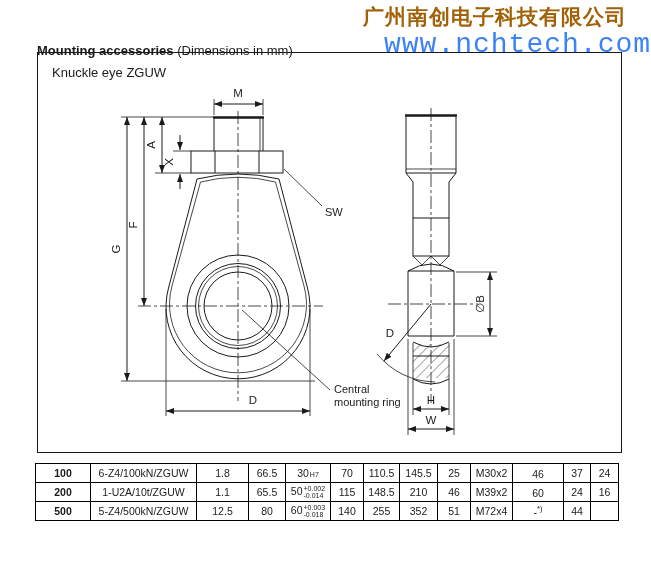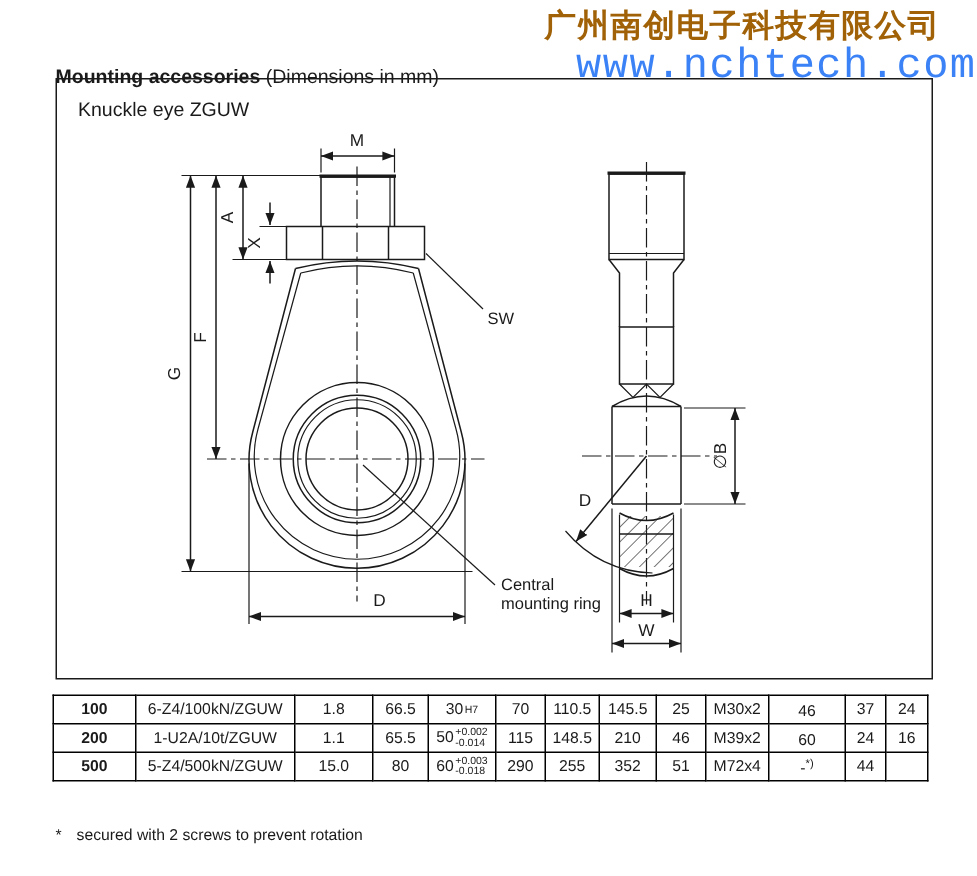--- a/index.html
+++ b/index.html
@@ -218,35 +218,32 @@
       <td>210</td>
       <td>46</td>
       <td>M39x2</td>
       <td><span>60</span><span class="swsup"></span></td>
       <td>24</td>
       <td>16</td>
     </tr>
     <tr>
       <td class="bold">500</td>
       <td>5-Z4/500kN/ZGUW</td>
-      <td>15.0</td>
+      <td>12.5</td>
       <td>80</td>
       <td><span>60</span><span class="ss">
               <span>+0.003</span>
               <span>-0.018</span>
             </span></td>
-      <td>290</td>
+      <td>140</td>
       <td>255</td>
       <td>352</td>
       <td>51</td>
       <td>M72x4</td>
       <td><span>-</span><span class="swsup">*)</span></td>
       <td>44</td>
       <td></td>
     </tr>
   </tbody>
     </table>
 
-  <div class="footnote">
-    <span class="mark">*</span><span>secured with 2 screws to prevent rotation</span>
-  </div>
 
 </div>
 
 </body></html>

